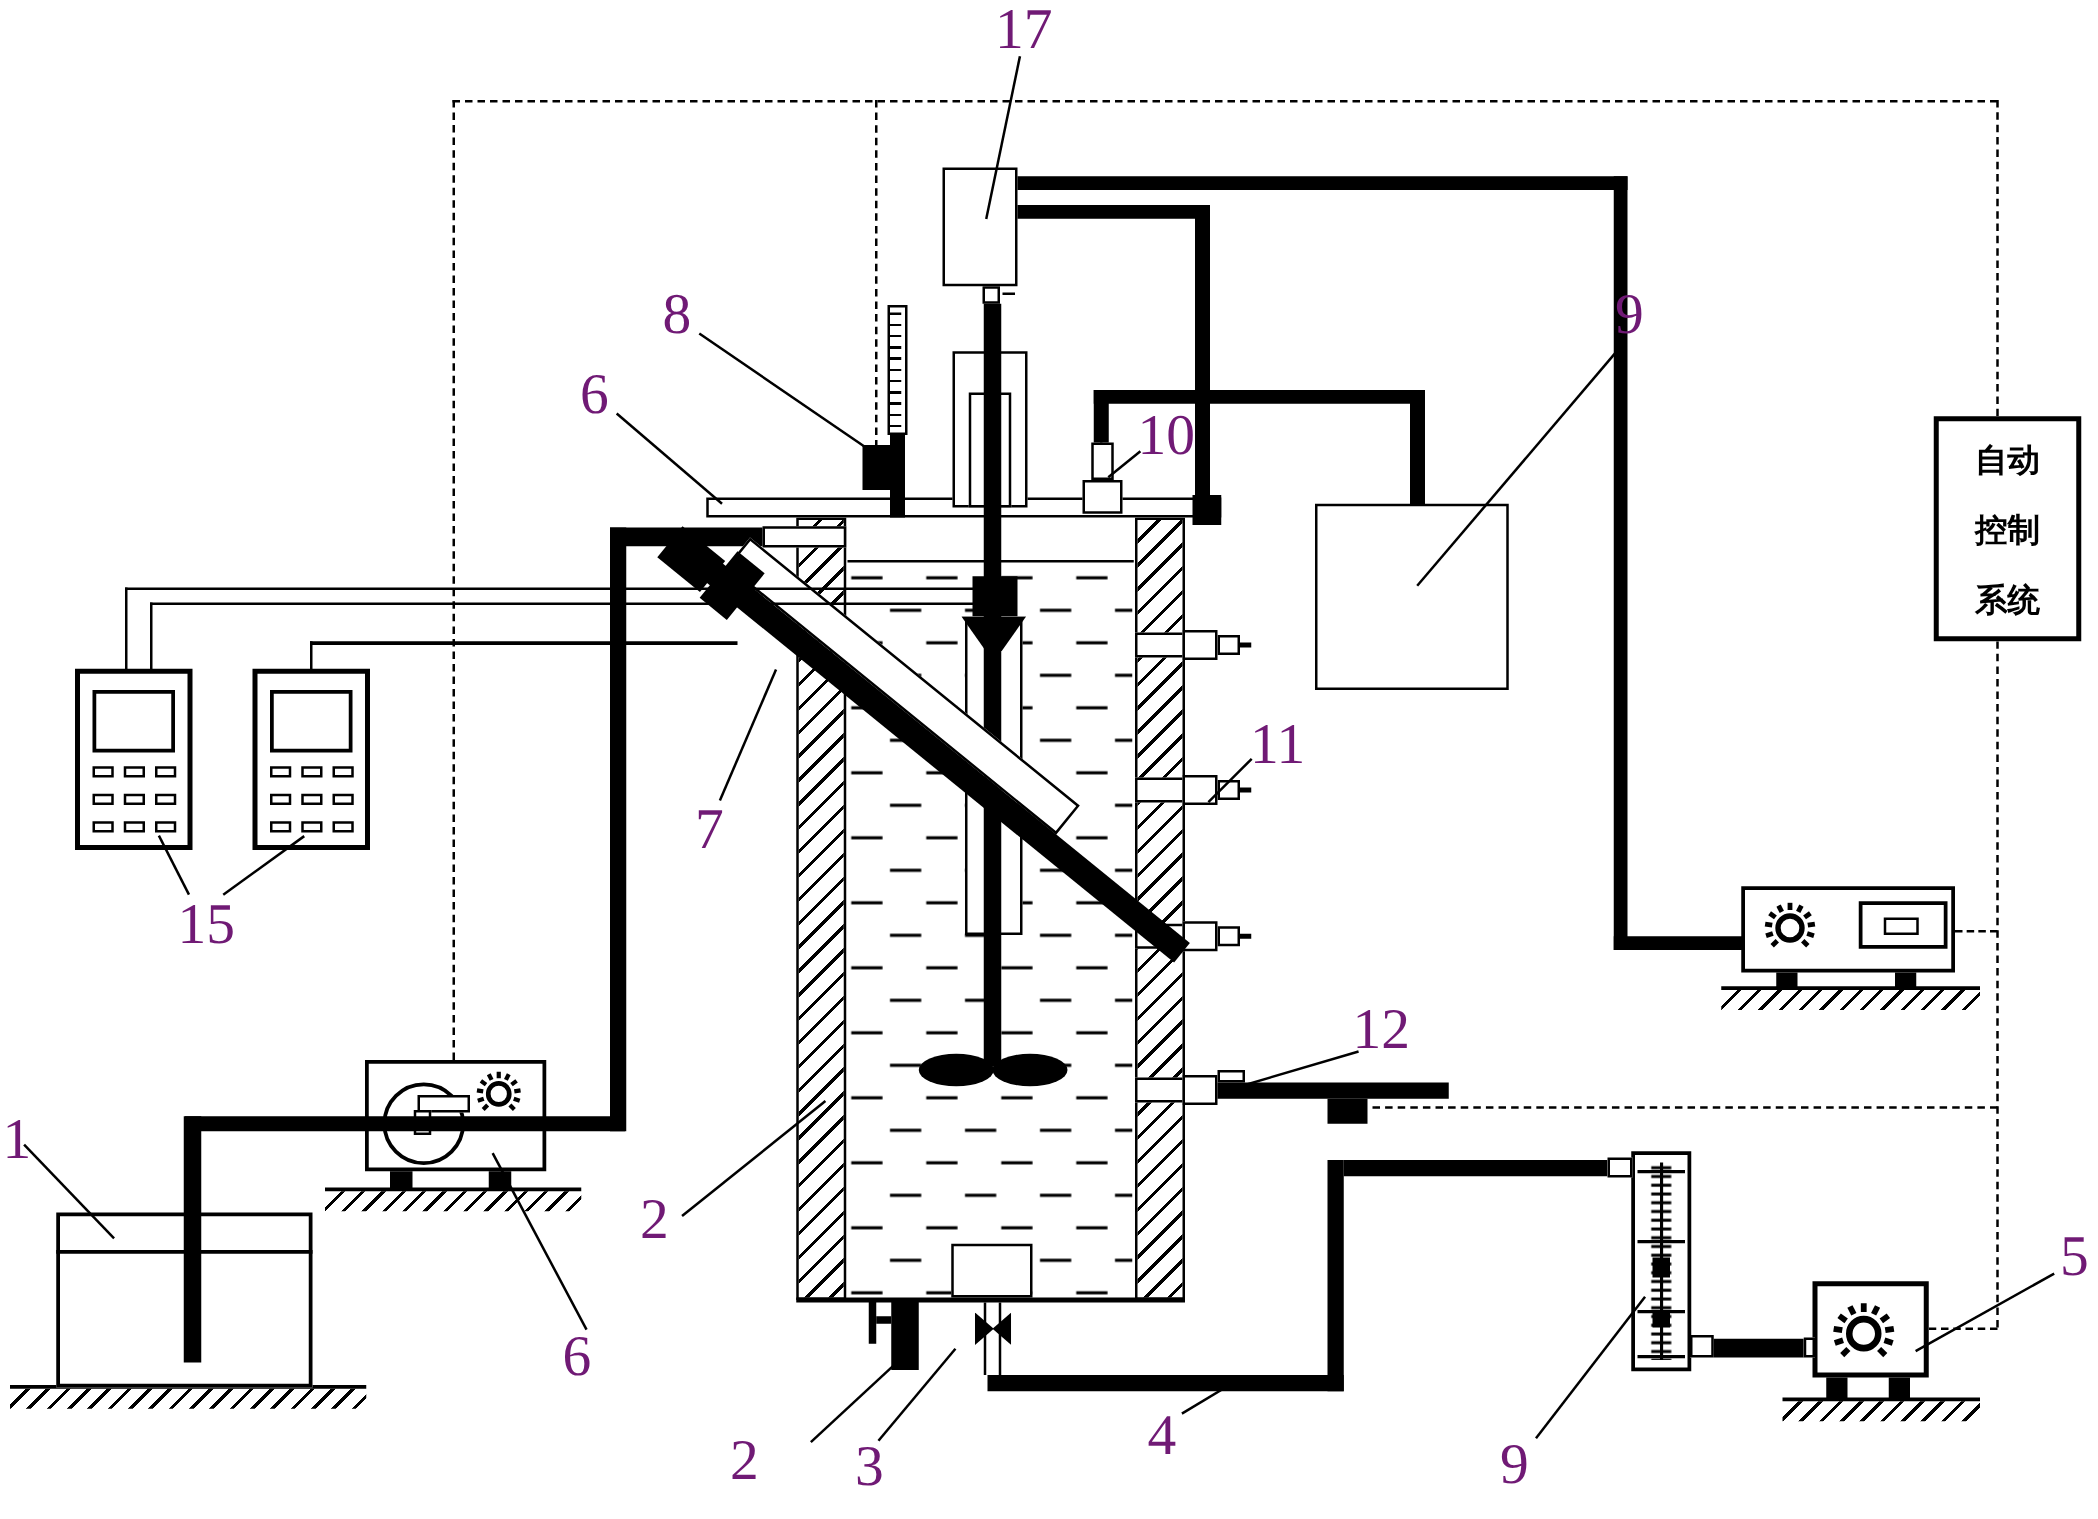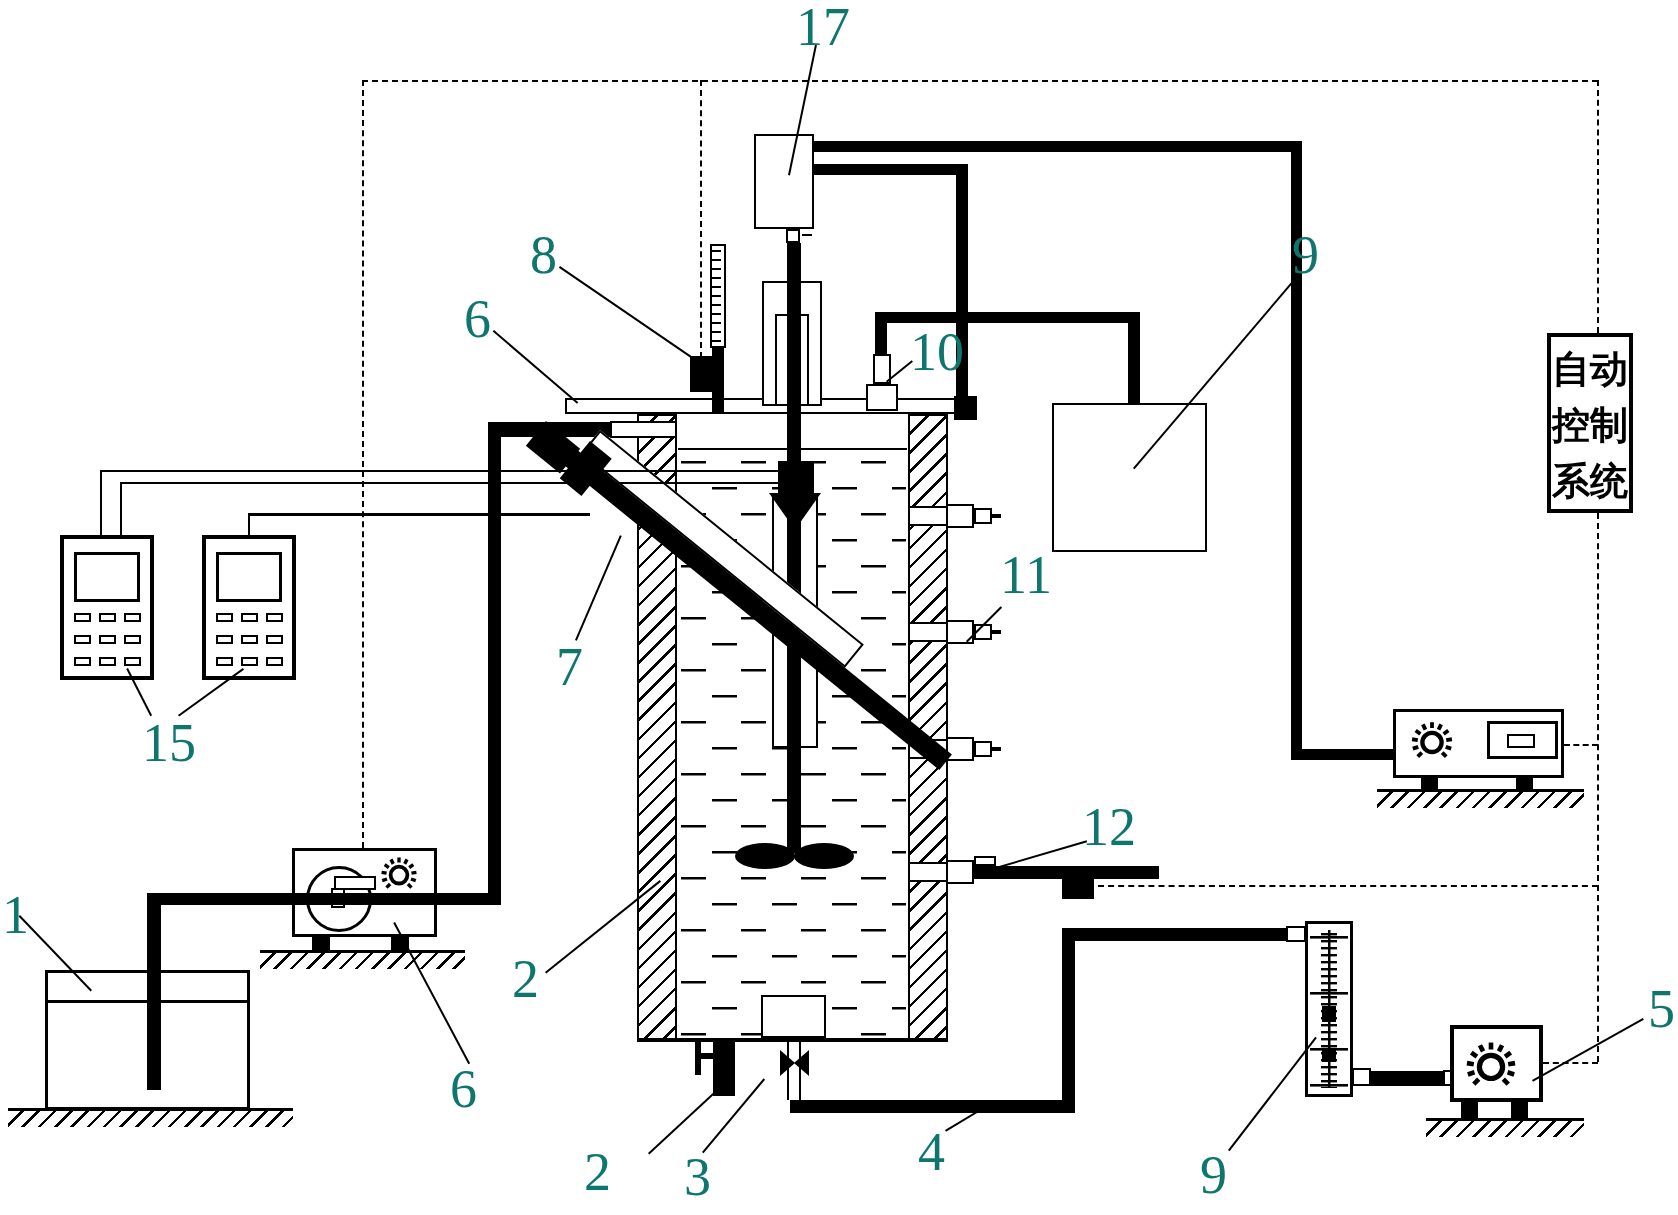--- a/index.html
+++ b/index.html
@@ -10,28 +10,28 @@
   .b3{border-width:3px;}
   .b4{border-width:4px;}
   .blk{position:absolute;background:#000;}
   .hatch{position:absolute;box-sizing:border-box;border:2px solid #000;background:
      repeating-linear-gradient(135deg,transparent 0 11px,#000 11px 13.5px);}
   .ground{position:absolute;height:16px;border-top:3px solid #000;background:
      repeating-linear-gradient(135deg,transparent 0 9px,#000 9px 11.5px);}
   .dash-h{position:absolute;height:0;border-top:2px dashed #000;}
   .dash-v{position:absolute;width:0;border-left:2px dashed #000;}
   .leader{position:absolute;height:0;border-top:2px solid #000;transform-origin:0 0;}
-  .lbl{position:absolute;font-size:54px;color:#0f766e;line-height:1;}
+  .lbl{position:absolute;font-size:46px;color:#701a75;line-height:1;}
   .leg{position:absolute;background:#000;}
   .key{position:absolute;width:17px;height:9px;border:2px solid #000;background:#fff;box-sizing:border-box;}
   .dial{position:absolute;}
   .ticks{position:absolute;background:repeating-linear-gradient(180deg,#000 0 2px,transparent 2px 9px);}
-  #ctrlbox{position:absolute;left:1547px;top:333px;width:86px;height:180px;background:#fff;
+  #ctrlbox{position:absolute;left:1547px;top:333px;width:118px;height:180px;background:#fff;
      border:4px solid #000;box-sizing:border-box;text-align:center;font-weight:bold;
-     font-size:38px;line-height:56px;font-family:"DejaVu Sans",sans-serif;padding-top:4px;}
+     font-size:26px;line-height:56px;font-family:"DejaVu Sans",sans-serif;padding-top:4px;}
   .tri-r{position:absolute;background:#000;clip-path:polygon(0 0,0 100%,100% 50%);}
   .tri-l{position:absolute;background:#000;clip-path:polygon(100% 0,100% 100%,0 50%);}
   .cone{position:absolute;background:#000;clip-path:polygon(0 0,100% 0,62% 100%,38% 100%);}
   .rot{transform-origin:0 0;}
 </style>
 </head>
 <body>
 
 <div id="stage">
 
@@ -287,21 +287,21 @@
   <div class="lbl" style="left:2px;top:888px;">1</div>
   <div class="lbl" style="left:512px;top:952px;">2</div>
   <div class="lbl" style="left:684px;top:1150px;">3</div>
   <div class="lbl" style="left:918px;top:1125px;">4</div>
   <div class="lbl" style="left:1648px;top:982px;">5</div>
   <div class="lbl" style="left:464px;top:292px;">6</div>
   <div class="lbl" style="left:556px;top:640px;">7</div>
   <div class="lbl" style="left:530px;top:228px;">8</div>
   <div class="lbl" style="left:1292px;top:228px;">9</div>
   <div class="lbl" style="left:584px;top:1145px;">2</div>
-  <div class="lbl" style="left:1000px;top:548px;">11</div>
+  <div class="lbl" style="left:1000px;top:572px;">11</div>
   <div class="lbl" style="left:1082px;top:800px;">12</div>
   <div class="lbl" style="left:910px;top:325px;">10</div>
   <div class="lbl" style="left:1200px;top:1148px;">9</div>
   <div class="lbl" style="left:450px;top:1062px;">6</div>
   <div class="lbl" style="left:142px;top:716px;">15</div>
   <div class="lbl" style="left:796px;top:0px;">17</div>
 
 </div>
 
 </body></html>

